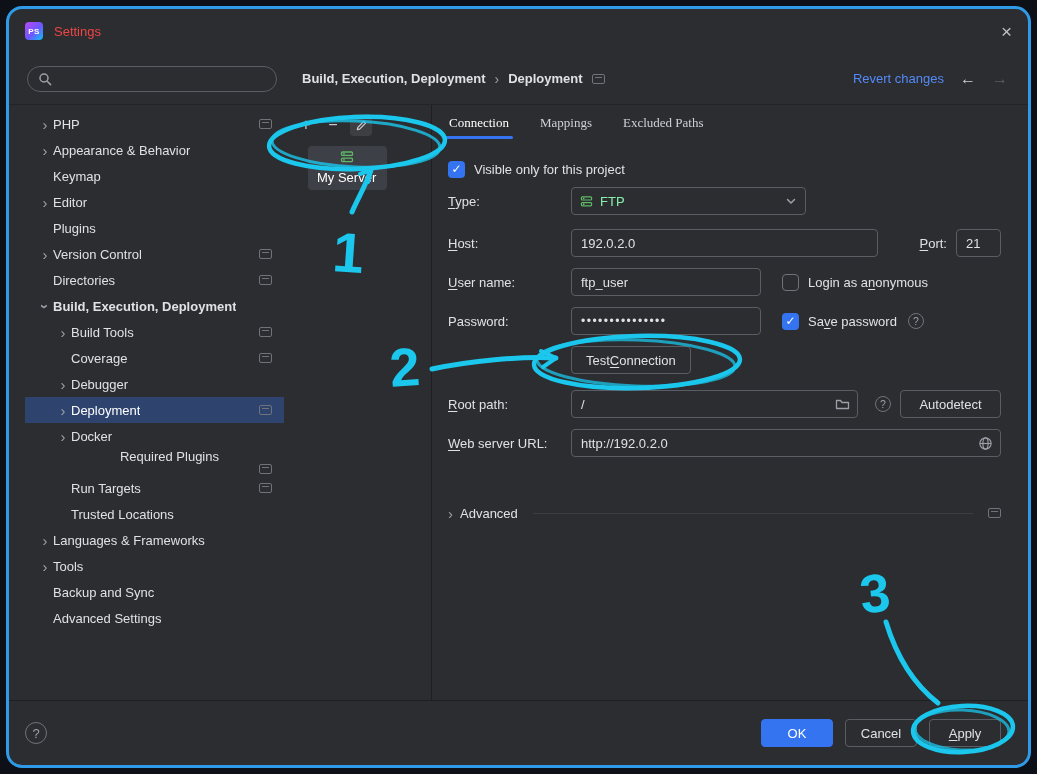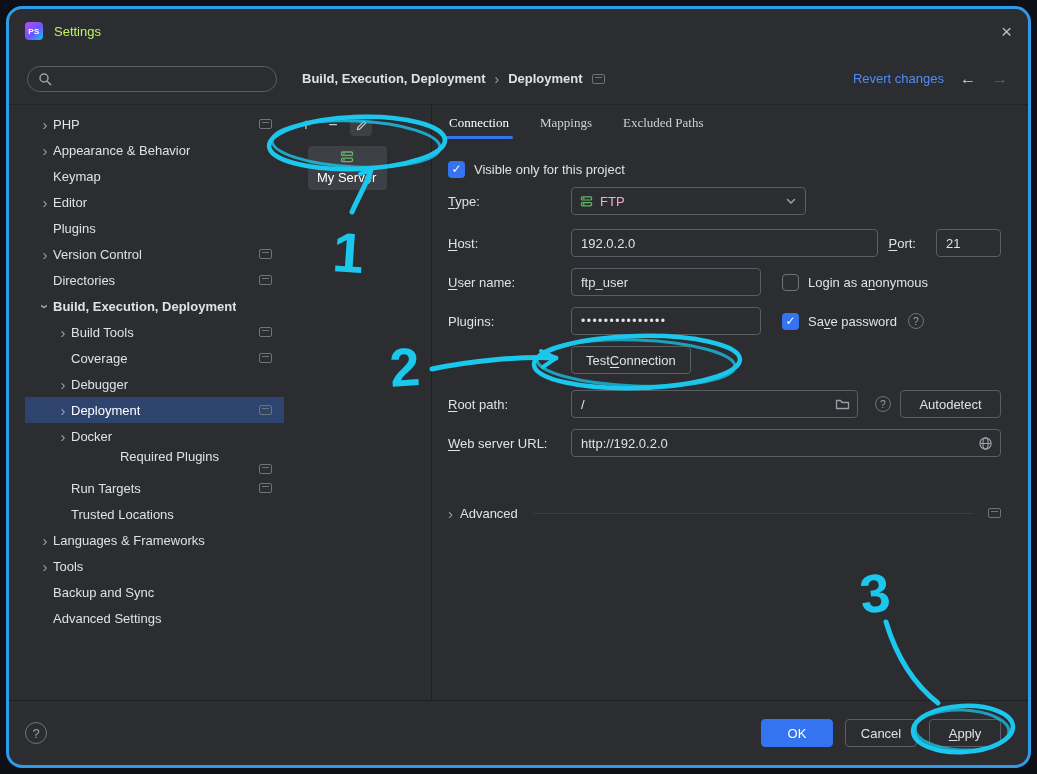--- a/index.html
+++ b/index.html
@@ -18,21 +18,21 @@
     display:flex; flex-direction:column;
   }
   
   .titlebar { height:44px; flex:none; display:flex; align-items:center; padding:0 16px; gap:11px; }
   .ps-icon {
     width:18px; height:18px; border-radius:4px; flex:none;
     background:linear-gradient(135deg,#b74af7 0%,#6b57ff 55%,#08c7fb 100%);
     display:flex; align-items:center; justify-content:center;
     font-size:8px; font-weight:bold; color:#fff; letter-spacing:.5px;
   }
-  .title { font-size:13px; color:#bef264; }
+  .title { font-size:13px; color:#ef4444; }
   .close { margin-left:auto; font-size:19px; line-height:1; color:#bcbec4; cursor:default; }
   
   .header { height:52px; flex:none; display:flex; align-items:center; padding:0 20px 0 18px; border-bottom:1px solid #232427; }
   .search {
     width:250px; height:26px; flex:none;
     border:1px solid #5a5d63; border-radius:13px;
     display:flex; align-items:center; padding:0 10px; gap:7px;
   }
   .search-input { flex:1; min-width:0; background:transparent; border:none; outline:none; color:#dfe1e5; font:13px "Liberation Sans","DejaVu Sans",sans-serif; }
   .crumbs { margin-left:25px; display:flex; align-items:center; gap:9px; font-weight:600; white-space:nowrap; }
@@ -77,21 +77,21 @@
   .tinput {
     height:28px; border:1px solid #5a5d63; border-radius:4px; background:transparent;
     color:#dfe1e5; padding:4px 9px; font:13px "Liberation Sans","DejaVu Sans",sans-serif; outline:none;
   }
   .pw { letter-spacing:1.5px; font-size:12px; }
   .iwrap { position:relative; display:flex; align-items:center; }
   .iwrap .tinput { width:100%; padding-right:30px; }
   .iwrap .ticon { position:absolute; right:8px; display:flex; }
   .select {
     width:235px; height:28px; border:1px solid #5a5d63; border-radius:4px;
-    display:flex; align-items:center; gap:7px; padding:0 8px; color:#f9a8d4;
+    display:flex; align-items:center; gap:7px; padding:0 8px; color:#86efac;
   }
   .select .dd { margin-left:auto; display:flex; }
   .cb { width:17px; height:17px; flex:none; border-radius:4px; display:flex; align-items:center; justify-content:center; font-size:12px; font-weight:bold; color:#fff; line-height:1; }
   .cb.checked { background:#3574f0; }
   .cb.unchecked { border:1.5px solid #6f737a; background:transparent; }
   .cb-label { margin-left:9px; }
   .help16 {
     width:16px; height:16px; border-radius:50%; border:1.3px solid #6f737a; color:#9da0a8;
     display:flex; align-items:center; justify-content:center; font-size:10.5px; flex:none;
   }
@@ -291,32 +291,32 @@
                 <polyline points="2.5,4.5 6,8 9.5,4.5" fill="none" stroke="#9da0a8" stroke-width="1.5" stroke-linecap="round" stroke-linejoin="round"></polyline>
               </svg>
           </span>
         </div>
       </div>
 
       <div class="frow" style="top:124px">
         <label class="flabel mn"><u>H</u>ost:</label>
         <input class="tinput" style="width: 307px;" value="192.0.2.0">
         <label class="mn" style="margin-left:auto"><u>P</u>ort:</label>
-        <input class="tinput" style="width: 65px; margin-left: 20px;" value="21">
+        <input class="tinput" style="width: 45px; margin-left: 9px;" value="21">
       </div>
 
       <div class="frow" style="top:163px">
         <label class="flabel mn"><u>U</u>ser name:</label>
         <input class="tinput" style="width: 190px;" value="ftp_user">
         <span class="cb unchecked" style="margin-left:21px"></span>
         <span class="cb-label mn">Login as a<u>n</u>onymous</span>
       </div>
 
       <div class="frow" style="top:202px">
-        <label class="flabel">Plugins:</label>
+        <label class="flabel">Password:</label>
         <input class="tinput pw" style="width: 190px;" value="•••••••••••••••">
         <span class="cb checked" style="margin-left:21px">✓</span>
         <span class="cb-label mn">Sa<u>v</u>e password</span>
         <span class="help16" style="margin-left:11px">?</span>
       </div>
 
       <div class="frow" style="top:241px">
         <span class="flabel"></span>
         <button class="btn mn">Test <u>C</u>onnection</button>
       </div>

